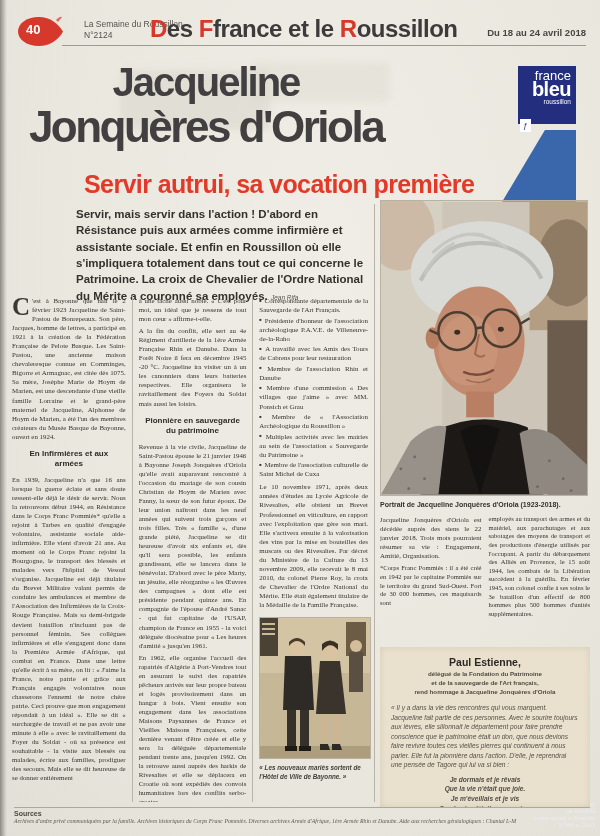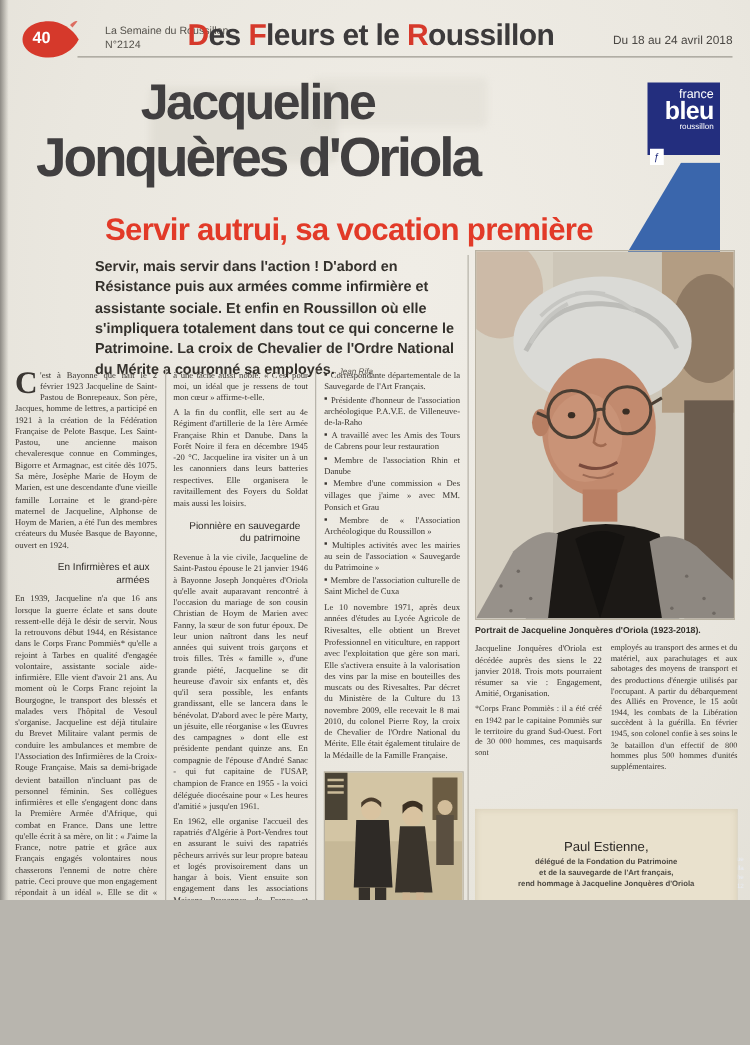--- a/index.html
+++ b/index.html
@@ -1,44 +1,44 @@
 <!DOCTYPE html>
 <html lang="fr"><head>
 <meta charset="utf-8">
 <style>
   html,body{margin:0;padding:0;background:#b8b5ae;}
-  .page{position:relative;width:600px;height:720px;margin:0 auto;overflow:hidden;
+  .page{position:relative;width:600px;height:836px;margin:0 auto;overflow:hidden;
         background:#ebe8e0;
         background-image:radial-gradient(ellipse at 55% 30%, #f0ede6 0%, #eae7df 60%, #e2dfd6 100%);
         font-family:"Liberation Sans",sans-serif;color:#37332e;}
   .scan-edge{position:absolute;left:0;top:0;width:7px;height:100%;
         background:linear-gradient(90deg,#8e8b85,#cfccc4 70%,rgba(0,0,0,0));}
   .ghost{position:absolute;background:#d9d6cc;filter:blur(3px);opacity:.55;border-radius:4px;}
 
   
   .badge{position:absolute;left:16px;top:16px;width:48px;height:31px;}
   .badge-num{position:absolute;left:26px;top:22px;color:#fff;font-weight:bold;font-size:13px;}
   .pub{position:absolute;left:72px;top:19px;font-size:8.5px;line-height:11px;color:#55524c;margin-left:12px;}
   .section-title{position:absolute;left:150px;top:15px;font-size:24px;font-weight:bold;
         letter-spacing:-0.5px;color:#3c3a3b;}
   .section-title .red{color:#d6392b;}
-  .date-range{position:absolute;right:14px;top:27px;font-size:9.5px;font-weight:normal;color:#4a4743;}
+  .date-range{position:absolute;right:14px;top:27px;font-size:9.5px;font-weight:bold;color:#4a4743;}
   .header-rule{position:absolute;left:62px;right:14px;top:45px;height:1px;background:#9d9a91;}
 
   
   .hl{position:absolute;left:0;width:412px;text-align:center;font-weight:bold;color:#413f40;}
   .hl1{top:60px;font-size:40px;letter-spacing:-2px;text-align:center;}
   .hl2{top:102px;font-size:44px;letter-spacing:-2.5px;}
   .subhead{position:absolute;left:84px;top:170px;font-size:25px;font-weight:bold;
         letter-spacing:-0.6px;color:#e23a28;text-align:center;}
 
   
   .fb{position:absolute;right:24px;top:66px;width:58px;height:58px;background:#232e7e;
         color:#fff;text-align:right;box-sizing:border-box;padding:6px 5px 0 0;}
-  .fb-top{font-size:10px;line-height:8px;}
+  .fb-top{font-size:13px;line-height:8px;}
   .fb-main{font-size:20px;font-weight:bold;line-height:18px;letter-spacing:-0.5px;}
   .fb-sub{font-size:6.5px;line-height:8px;}
   .fb-chip{position:absolute;left:2px;bottom:-8px;width:11px;height:13px;background:#fff;
         color:#232e7e;font-size:8px;line-height:13px;text-align:center;}
   .fb-promo{position:absolute;right:24px;top:130px;width:74px;height:72px;background:#3a66ac;
         clip-path:polygon(58% 0,100% 0,100% 100%,0 100%);}
   .fb-promo-text{position:absolute;right:5px;bottom:7px;color:#e8ecf4;font-size:5px;
         line-height:7px;text-align:right;}
 
   
@@ -49,43 +49,43 @@
   
   .vrule{position:absolute;width:1px;background:#b8b4aa;}
   .body{position:absolute;left:12px;top:296px;width:362px;height:506px;display:flex;overflow:hidden;}
   .col{box-sizing:border-box;width:121px;padding-right:6px;overflow:hidden;
         font-family:"Liberation Serif",serif;font-size:6.9px;line-height:1.31;
         text-align:justify;color:#37332e;}
   .col+.col{padding-left:6px;}
   .col1,.col2{border-right:1px solid #b8b4aa;}
   .col p{margin:0 0 3px;}
   .dropcap{float:left;font-size:25px;line-height:21px;padding:0 2px 0 0;font-weight:bold;color:#3b3733;}
-  .subh2{font-family:"Liberation Sans",sans-serif;font-size:8px;font-weight:normal;
-        text-align:right;line-height:1.25;margin:8px 6px 6px;color:#2f2b28;}
+  .subh2{font-family:"Liberation Sans",sans-serif;font-size:8px;font-weight:bold;
+        text-align:center;line-height:1.25;margin:8px 6px 6px;color:#2f2b28;}
   ul.bullets{margin:0 0 4px;padding:0;list-style:none;}
   ul.bullets li{margin:0 0 1.5px;}
   ul.bullets li::before{content:"\25A0";font-size:4px;vertical-align:1.5px;margin-right:2.5px;}
   .photo2{margin-top:5px;border:1px solid #b9b2a2;}
   .caption{font-family:"Liberation Sans",sans-serif;font-style:italic;font-weight:bold;
         font-size:6.3px;line-height:1.35;color:#45413b;margin-top:3px;text-align:left;}
 
   
   .col4{position:absolute;left:380px;top:200px;width:210px;}
   .portrait{display:block;border:1px solid #b9b2a2;box-sizing:border-box;}
   .pcaption{font-size:7px;font-weight:bold;color:#33302b;margin:4px 0 6px;line-height:1.3;}
   .subcols{display:flex;gap:7px;height:126px;overflow:hidden;}
   .subcol{flex:1;font-family:"Liberation Serif",serif;font-size:6.9px;line-height:1.31;
         text-align:justify;color:#37332e;}
   .subcol p{margin:0 0 4px;}
   .footnote{font-size:6.6px;}
 
   
   .box{margin-top:6px;background:#e9e1cd;box-sizing:border-box;height:160px;overflow:hidden;
         padding:9px 11px;box-shadow:inset 0 0 6px rgba(120,105,70,.18);}
-  .box-name{text-align:center;font-size:10.5px;font-weight:normal;color:#2b2826;margin:16px 0 2px;}
+  .box-name{text-align:center;font-size:10.5px;font-weight:bold;color:#2b2826;margin:0 0 2px;}
   .box-role{text-align:center;font-size:6.2px;font-weight:bold;line-height:1.45;color:#4e4a44;}
   .box-quote{margin-top:6px;font-size:6.6px;font-style:italic;line-height:1.45;color:#55504a;}
   .box-poem{margin-top:5px;text-align:center;font-size:6.6px;font-style:italic;
         font-weight:bold;line-height:1.45;color:#514c46;}
   .box-poem span{display:block;}
 
   
   .sources{position:absolute;left:14px;right:10px;top:807px;border-top:1px solid #aba89e;padding-top:2px;}
   .sources-label{font-size:7px;font-weight:bold;color:#4c4841;}
   .sources-text{font-family:"Liberation Serif",serif;font-style:italic;font-size:5.8px;
@@ -101,21 +101,21 @@
 
   <svg class="badge" viewBox="0 0 48 31">
     <path d="M23 1 C10 1 2 8 2 15.5 C2 23 10 30 23 30 C33 30 43 24 47 15.5 C42 7 33 1 23 1 Z" fill="#d6392b"></path>
     <path d="M40 4 q4 -4 6 -3 l-4 5 Z" fill="#d6392b" opacity=".7"></path>
   </svg>
   <div class="badge-num">40</div>
   <div class="pub">
     <div>La Semaine du Roussillon</div>
     <div>N°2124</div>
   </div>
-  <div class="section-title"><span class="red">D</span><span>es </span><span class="red">F</span><span>leurs et le </span><span class="red">R</span><span>oussillon</span></div>
+  <div class="section-title"><span class="red">D</span><span>es </span><span class="red">F</span><span>france et le </span><span class="red">R</span><span>oussillon</span></div>
   <div class="date-range">Du 18 au 24 avril 2018</div>
   <div class="header-rule"></div>
 
   <div class="hl hl1">Jacqueline</div>
   <div class="hl hl2">Jonquères d'Oriola</div>
   <div class="subhead">Servir autrui, sa vocation première</div>
 
   <div class="fb">
     <div class="fb-top">france</div>
     <div class="fb-main">bleu</div>

